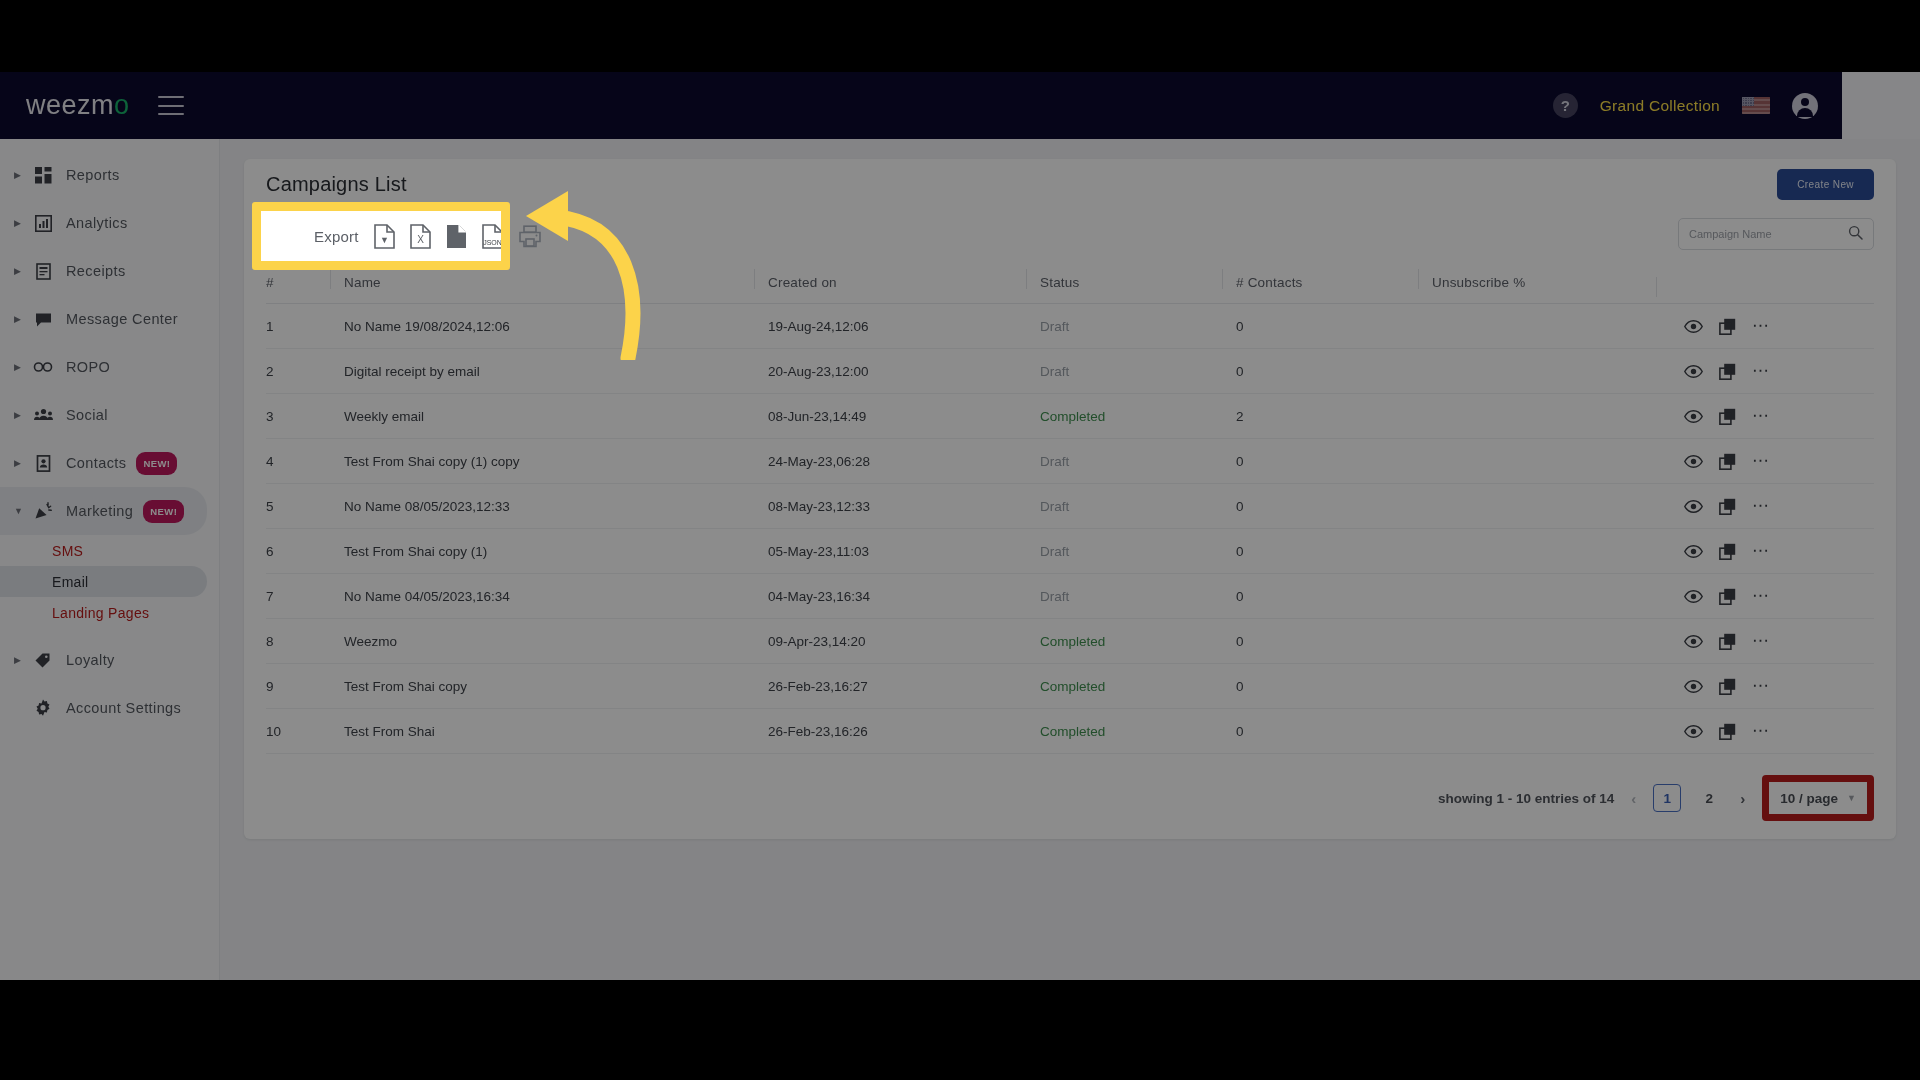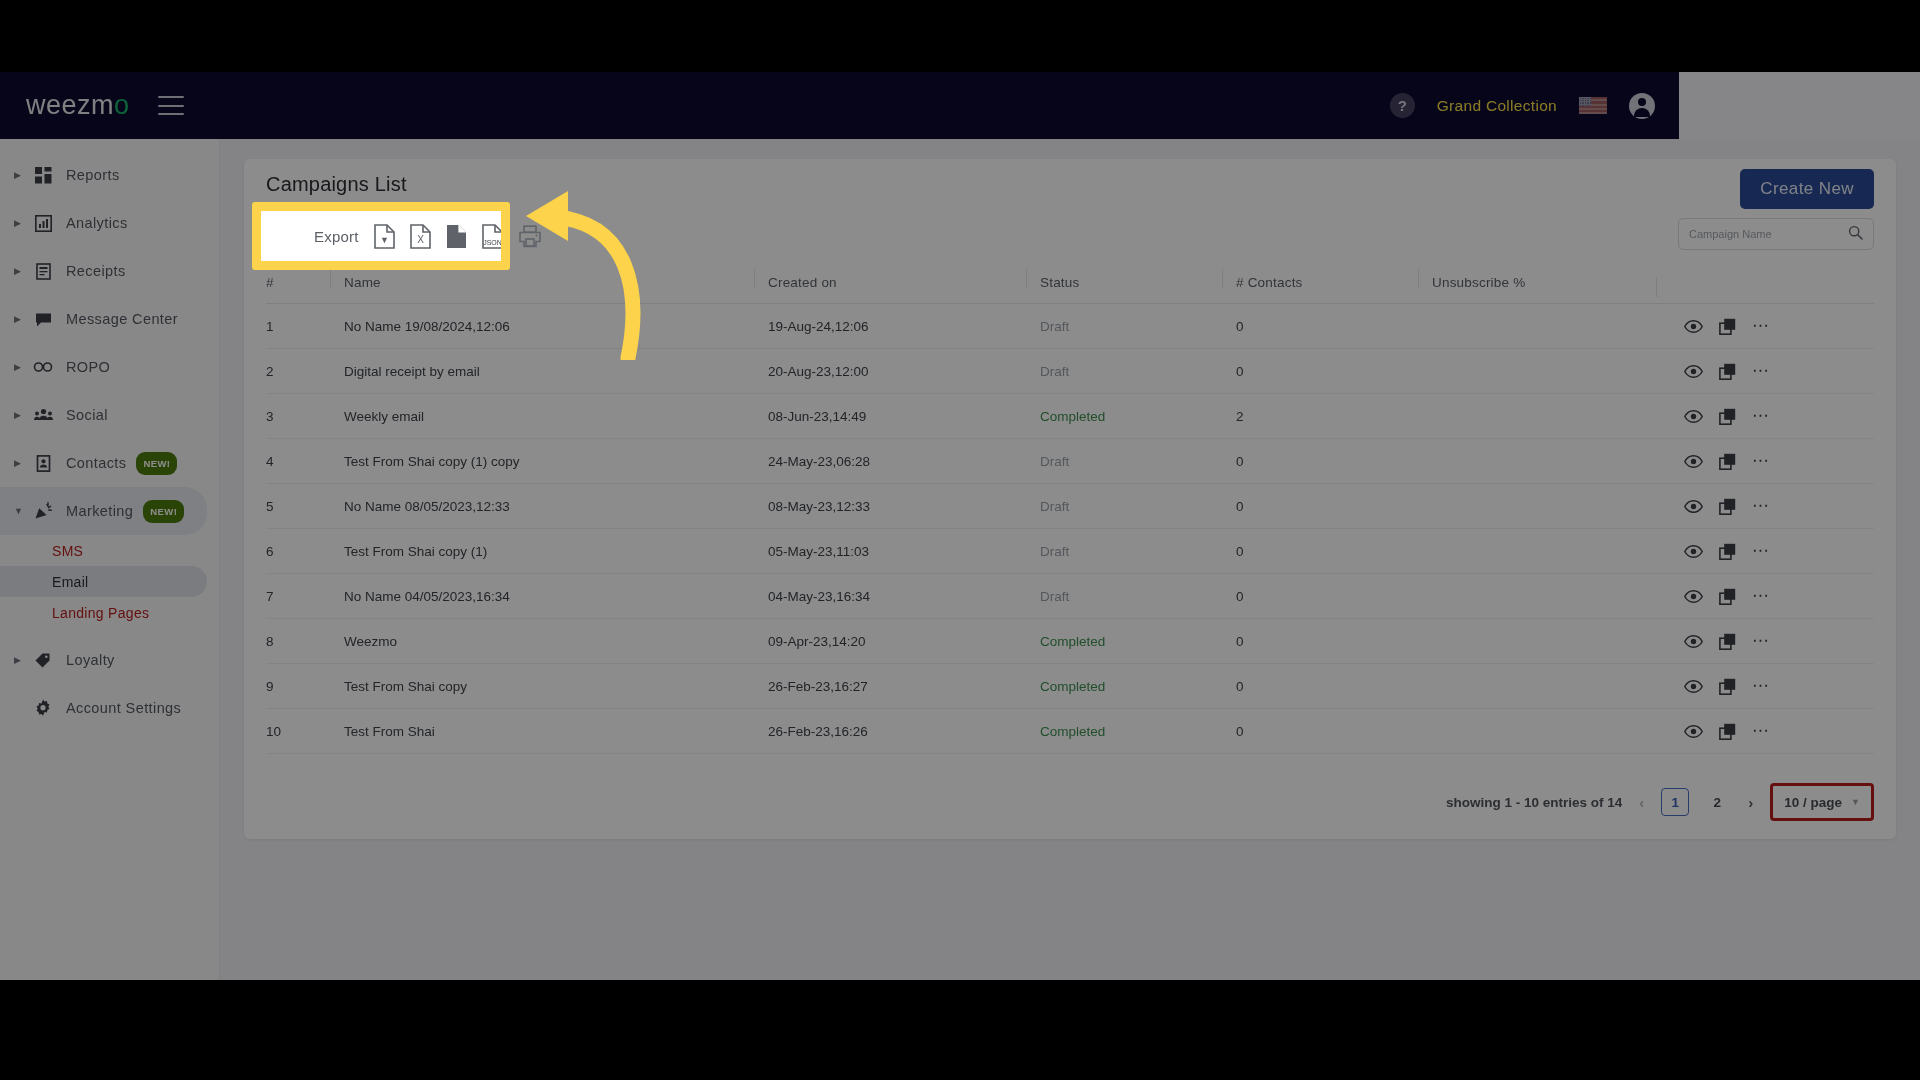--- a/index.html
+++ b/index.html
@@ -14,21 +14,21 @@
 
   
   .app-viewport {
     position: absolute; left: 0; top: 72px;
     width: 1920px; height: 908px;
     background: #f4f5f7; overflow: hidden;
   }
 
   
   .topbar {
-    position: absolute; left: 0; top: 0; width: 1679px; height: 67px;
+    position: absolute; left: 0; top: 0; width: 1842px; height: 67px;
     background: #0c0a2e;
     display: flex; align-items: center;
     z-index: 40;
   }
   .logo {
     margin-left: 26px;
     font-size: 27px; letter-spacing: 0.5px;
     color: #e9e9ef; font-weight: 400;
     display: flex; align-items: baseline;
   }
@@ -84,21 +84,21 @@
     width: 14px; color: #6d7079; font-size: 9px; flex: none;
   }
   .nav-item .nav-icon {
     width: 30px; flex: none; display:flex; align-items:center; justify-content:center;
     color: #3c3f46;
   }
   .nav-item .nav-label {
     font-size: 14.5px; color: #54585f; letter-spacing: .4px; margin-left: 8px;
   }
   .badge-new {
-    margin-left: 10px; background: #4d7c0f; color: #fff;
+    margin-left: 10px; background: #be185d; color: #fff;
     font-size: 9.5px; font-weight: bold; letter-spacing: .4px;
     padding: 6px 7px; border-radius: 9px; text-align: right;
   }
   .nav-item.expanded { background: #e8eaee; border-radius: 0 22px 22px 0; margin-right: 12px; }
   .nav-sub {
     height: 31px; display:flex; align-items:center;
     padding-left: 52px; font-size: 14px; color: #b91c1c;
     cursor: pointer; margin-right: 12px; border-radius: 0 22px 22px 0;
     letter-spacing: .3px;
   }
@@ -117,21 +117,21 @@
     box-shadow: 0 1px 3px rgba(0,0,0,.08);
     padding: 18px 22px 0 22px;
   }
   .card-title {
     font-size: 20px; color: #2b2e34; letter-spacing: .2px;
     position: absolute; left: 22px; top: 14px;
   }
   .btn-create {
     position: absolute; right: 22px; top: 10px;
     background: #2b4b95; color: #e7ecf7;
-    font-size: 17px; letter-spacing: .4px;
+    font-size: 10px; letter-spacing: .4px;
     border: none; border-radius: 5px;
     padding: 10px 20px; cursor: pointer;
   }
   .search-wrap {
     position: absolute; right: 22px; top: 59px;
     width: 196px; height: 32px;
     border: 1px solid #d9dce1; border-radius: 5px;
     display: flex; align-items: center; padding: 0 10px;
   }
   .search-wrap input {
@@ -181,21 +181,21 @@
   }
   .pg-arrow { color: #b3b7be; font-size: 15px; cursor: pointer; padding: 0 3px; }
   .pg-arrow.enabled { color: #5a5e66; }
   .pg-num {
     min-width: 28px; height: 28px; border-radius: 4px;
     display:flex; align-items:center; justify-content:center;
     font-size: 13.5px; color: #4a4e55; cursor: pointer;
   }
   .pg-num.active { border: 1px solid #4a6fc4; color: #3a5fb4; }
   .pg-size {
-    height: 30px; border: 3px solid #b91c1c; border-radius: 4px;
+    height: 30px; border: 7px solid #b91c1c; border-radius: 4px;
     display: flex; align-items: center; gap: 9px; padding: 16px 11px;
     font-size: 13.5px; color: #4a4e55; cursor: pointer;
   }
   .pg-size .chev { font-size: 9px; color: #9da1a8; }
 
   
   .dim-overlay {
     position: absolute; left: 0; top: 72px; width: 1920px; height: 908px;
     background: rgba(0,0,0,0.45); z-index: 60; pointer-events: none;
   }

